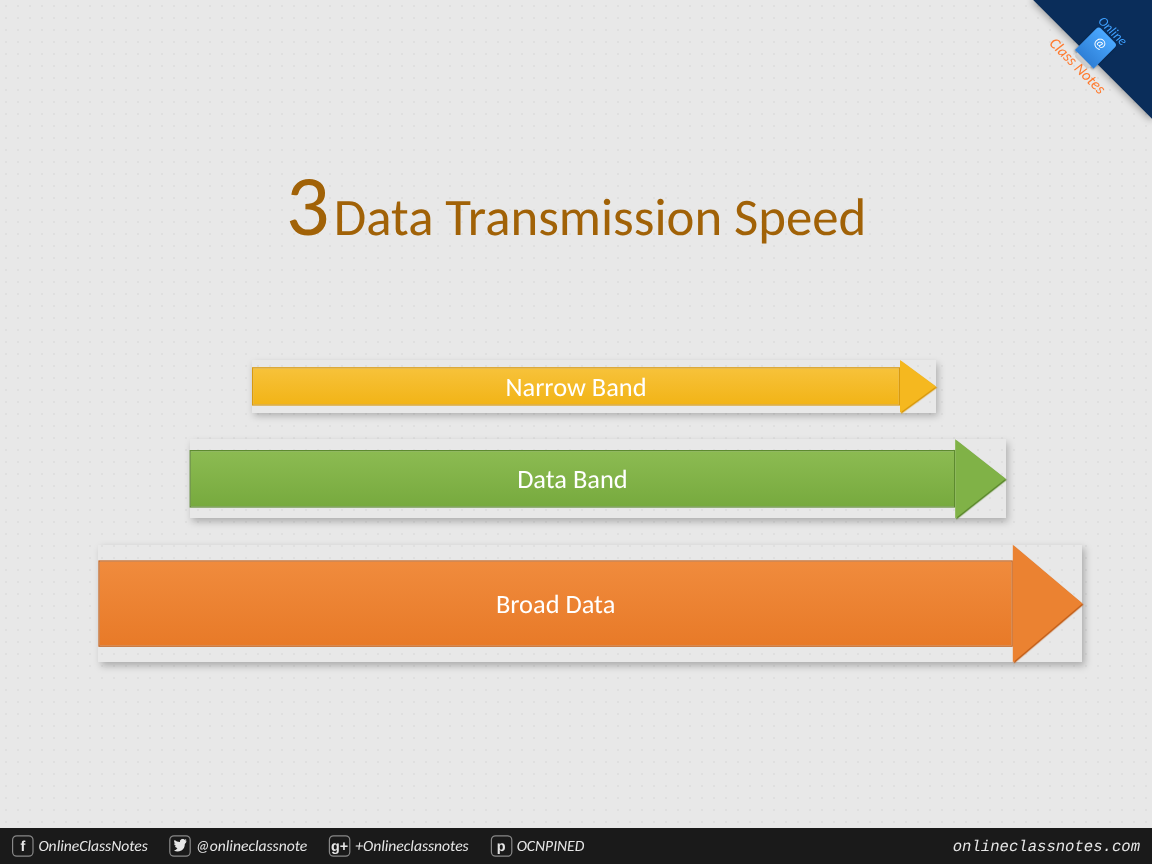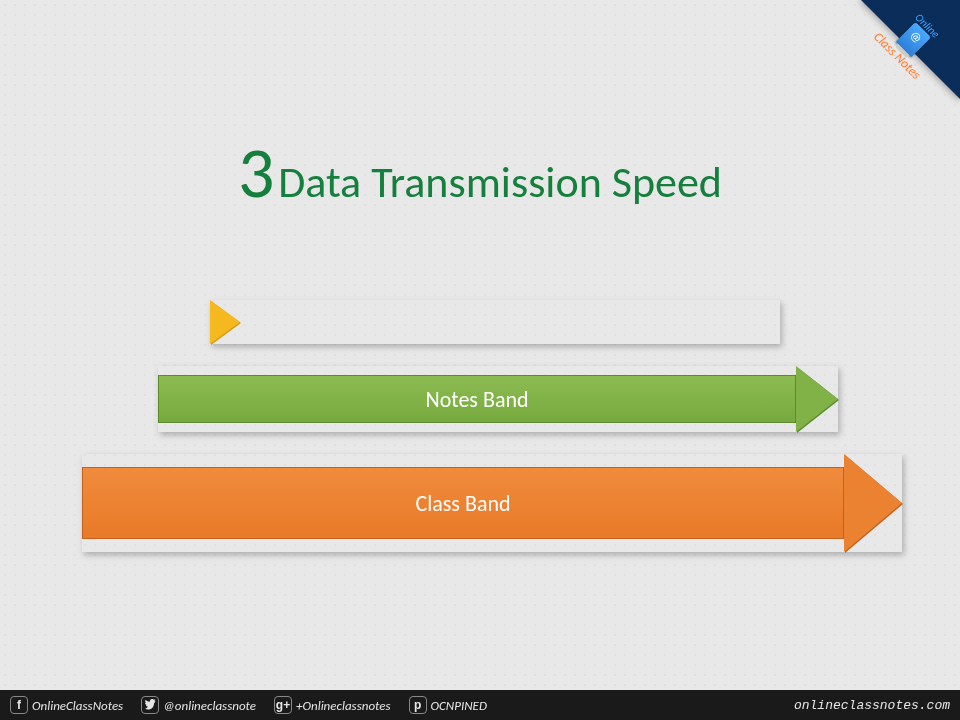--- a/index.html
+++ b/index.html
@@ -60,21 +60,21 @@
     bottom:-4px;left:3px;right:3px;height:4px;
     background:#ccc;border-radius:0 0 2px 2px;
   }
 
   
   .title {
     position: absolute;
     top: 128px;
     left: 0; right: 0;
     text-align: center;
-    color: #15803d;
+    color: #a16207;
   }
   .title .num { font-size: 72px; font-weight: 400; }
   .title .txt { font-size: 44px; font-weight: 400; }
 
   
   .arrows {
     position: absolute;
     top: 300px;
     left: 0; right: 0;
   }
@@ -162,34 +162,35 @@
 
 <div class="title">
   <span class="num">3</span>
   <span class="txt">Data Transmission Speed</span>
 </div>
 
 <div class="arrows">
 
   <div class="arrow-row">
     <div class="arrow a1">
+      <div class="arrow-body">Narrow Band</div>
       <div class="arrow-head"></div>
     </div>
   </div>
 
   <div class="arrow-row">
     <div class="arrow a2">
-      <div class="arrow-body">Notes Band</div>
+      <div class="arrow-body">Data Band</div>
       <div class="arrow-head"></div>
     </div>
   </div>
 
   <div class="arrow-row">
     <div class="arrow a3">
-      <div class="arrow-body">Class Band</div>
+      <div class="arrow-body">Broad Data</div>
       <div class="arrow-head"></div>
     </div>
   </div>
 
 </div>
 
 <div class="footer">
   <div class="social-group">
     <span class="ico">f</span>
     <span>OnlineClassNotes</span>

